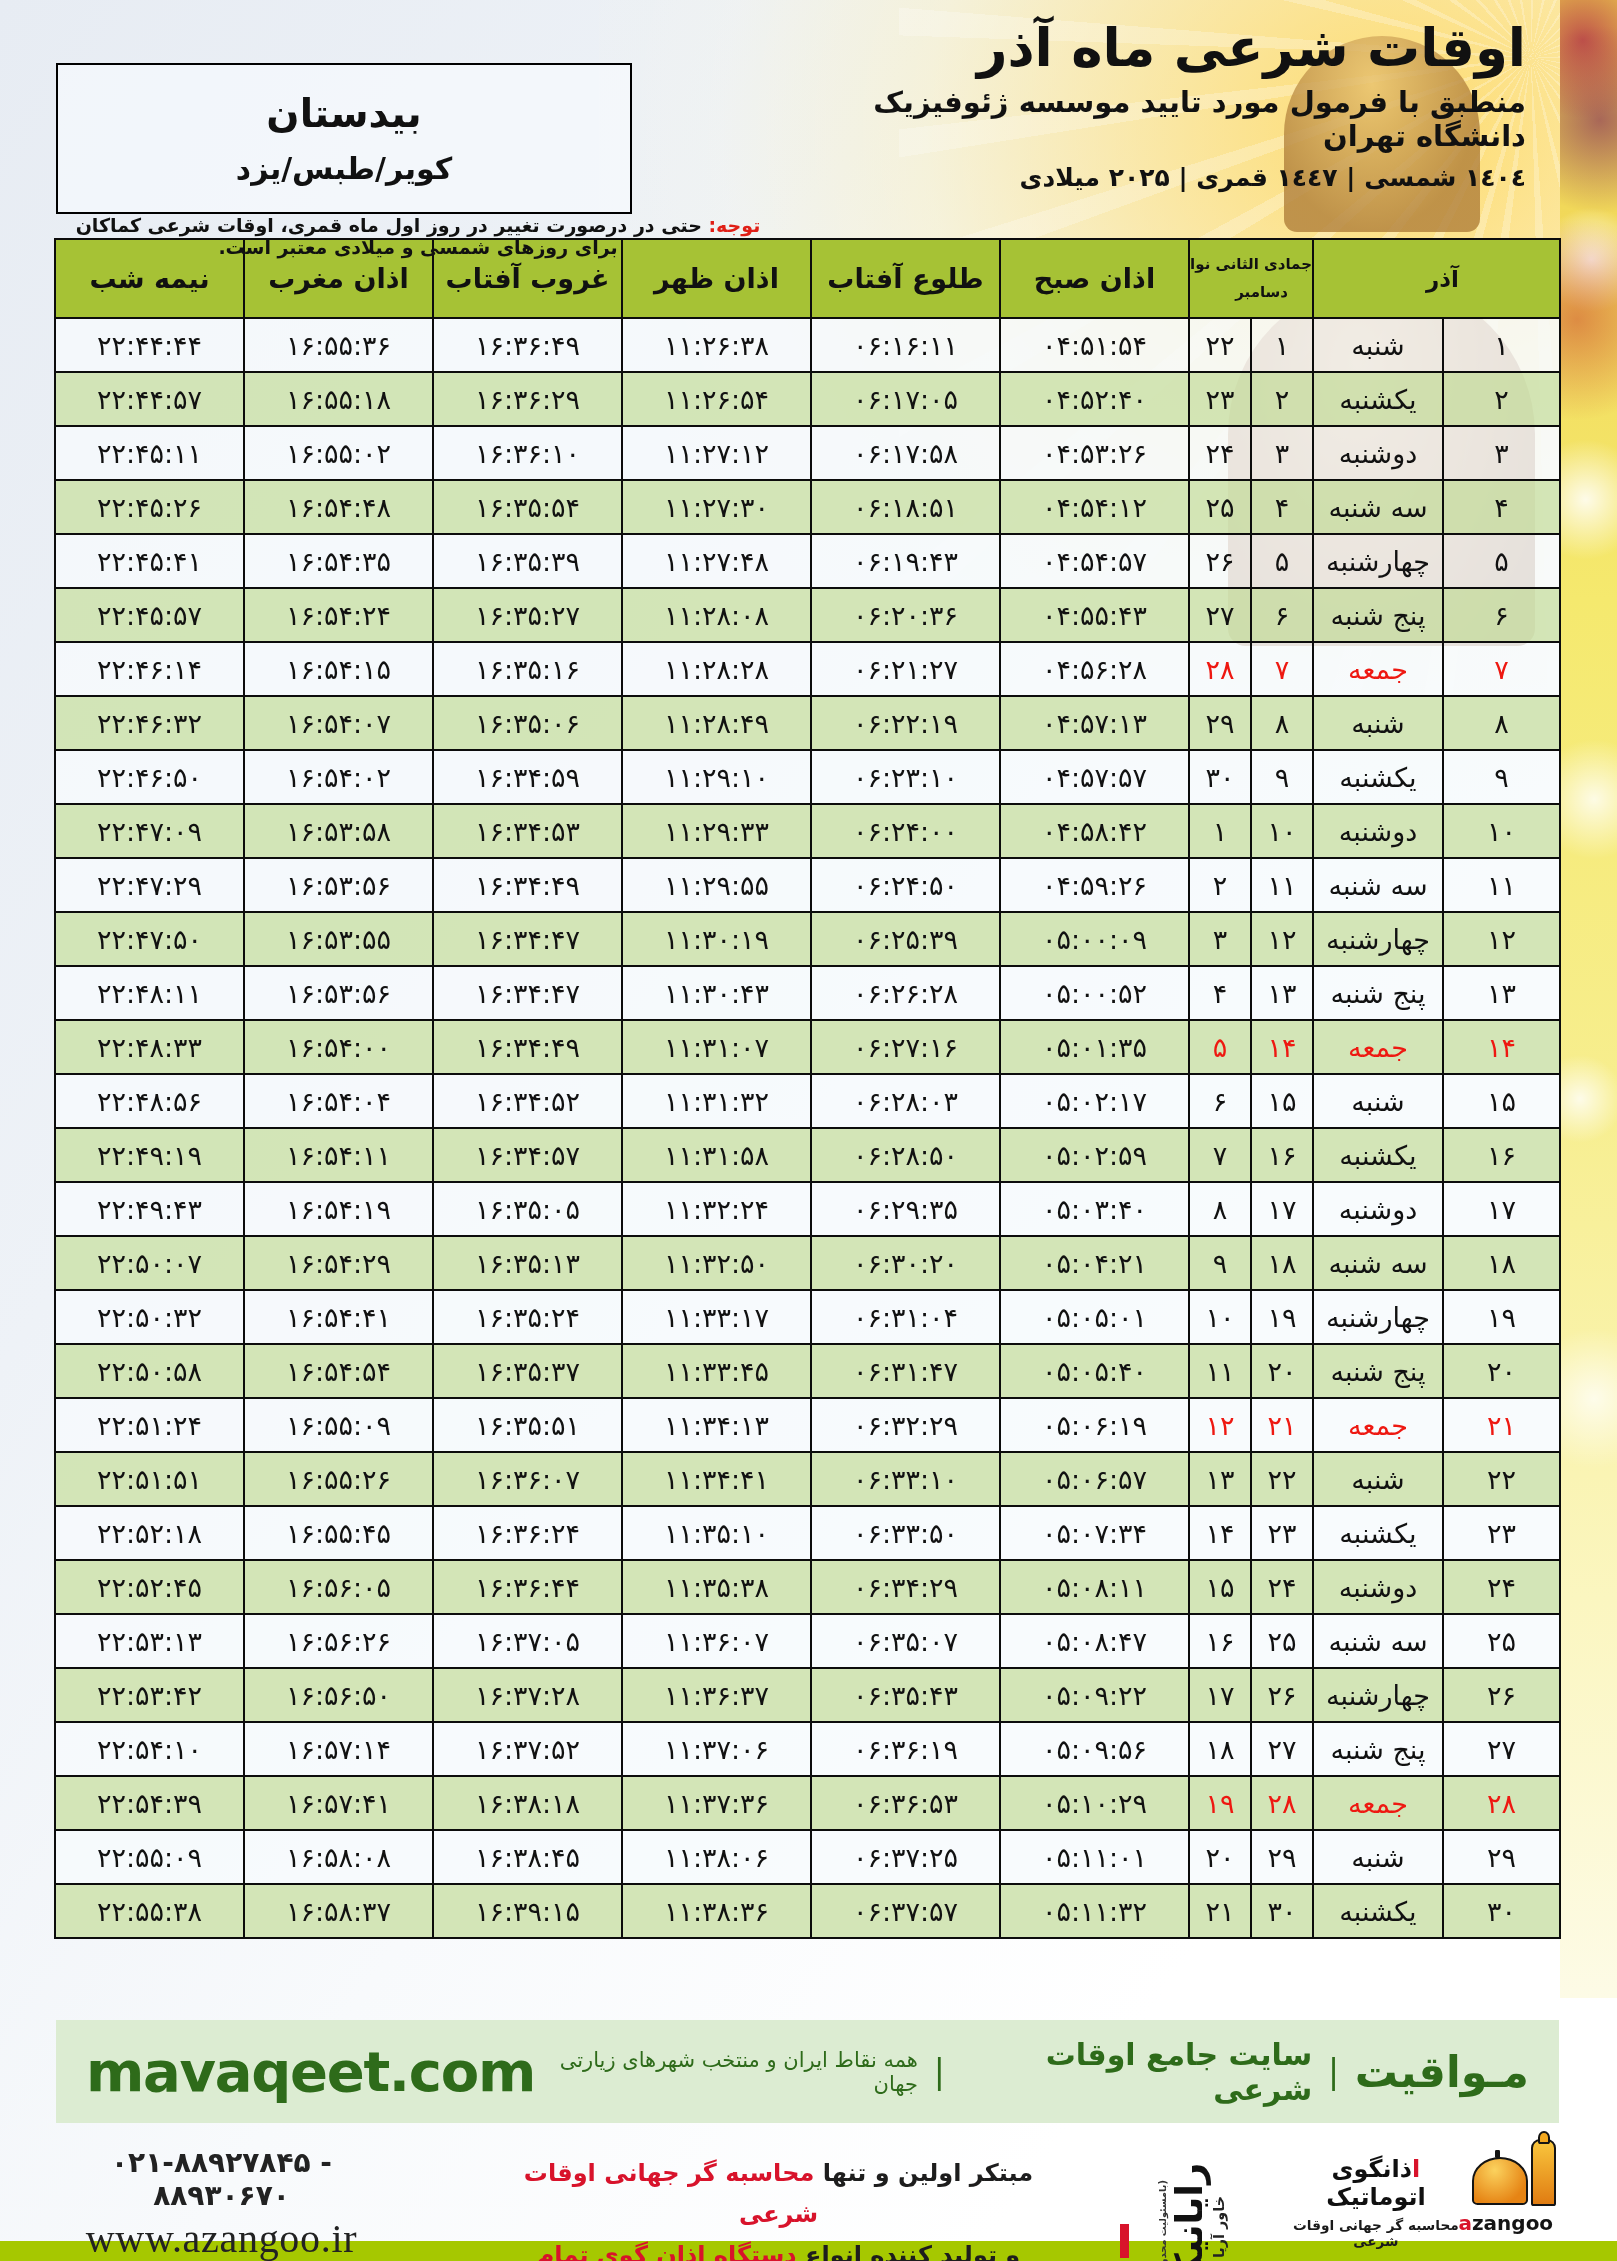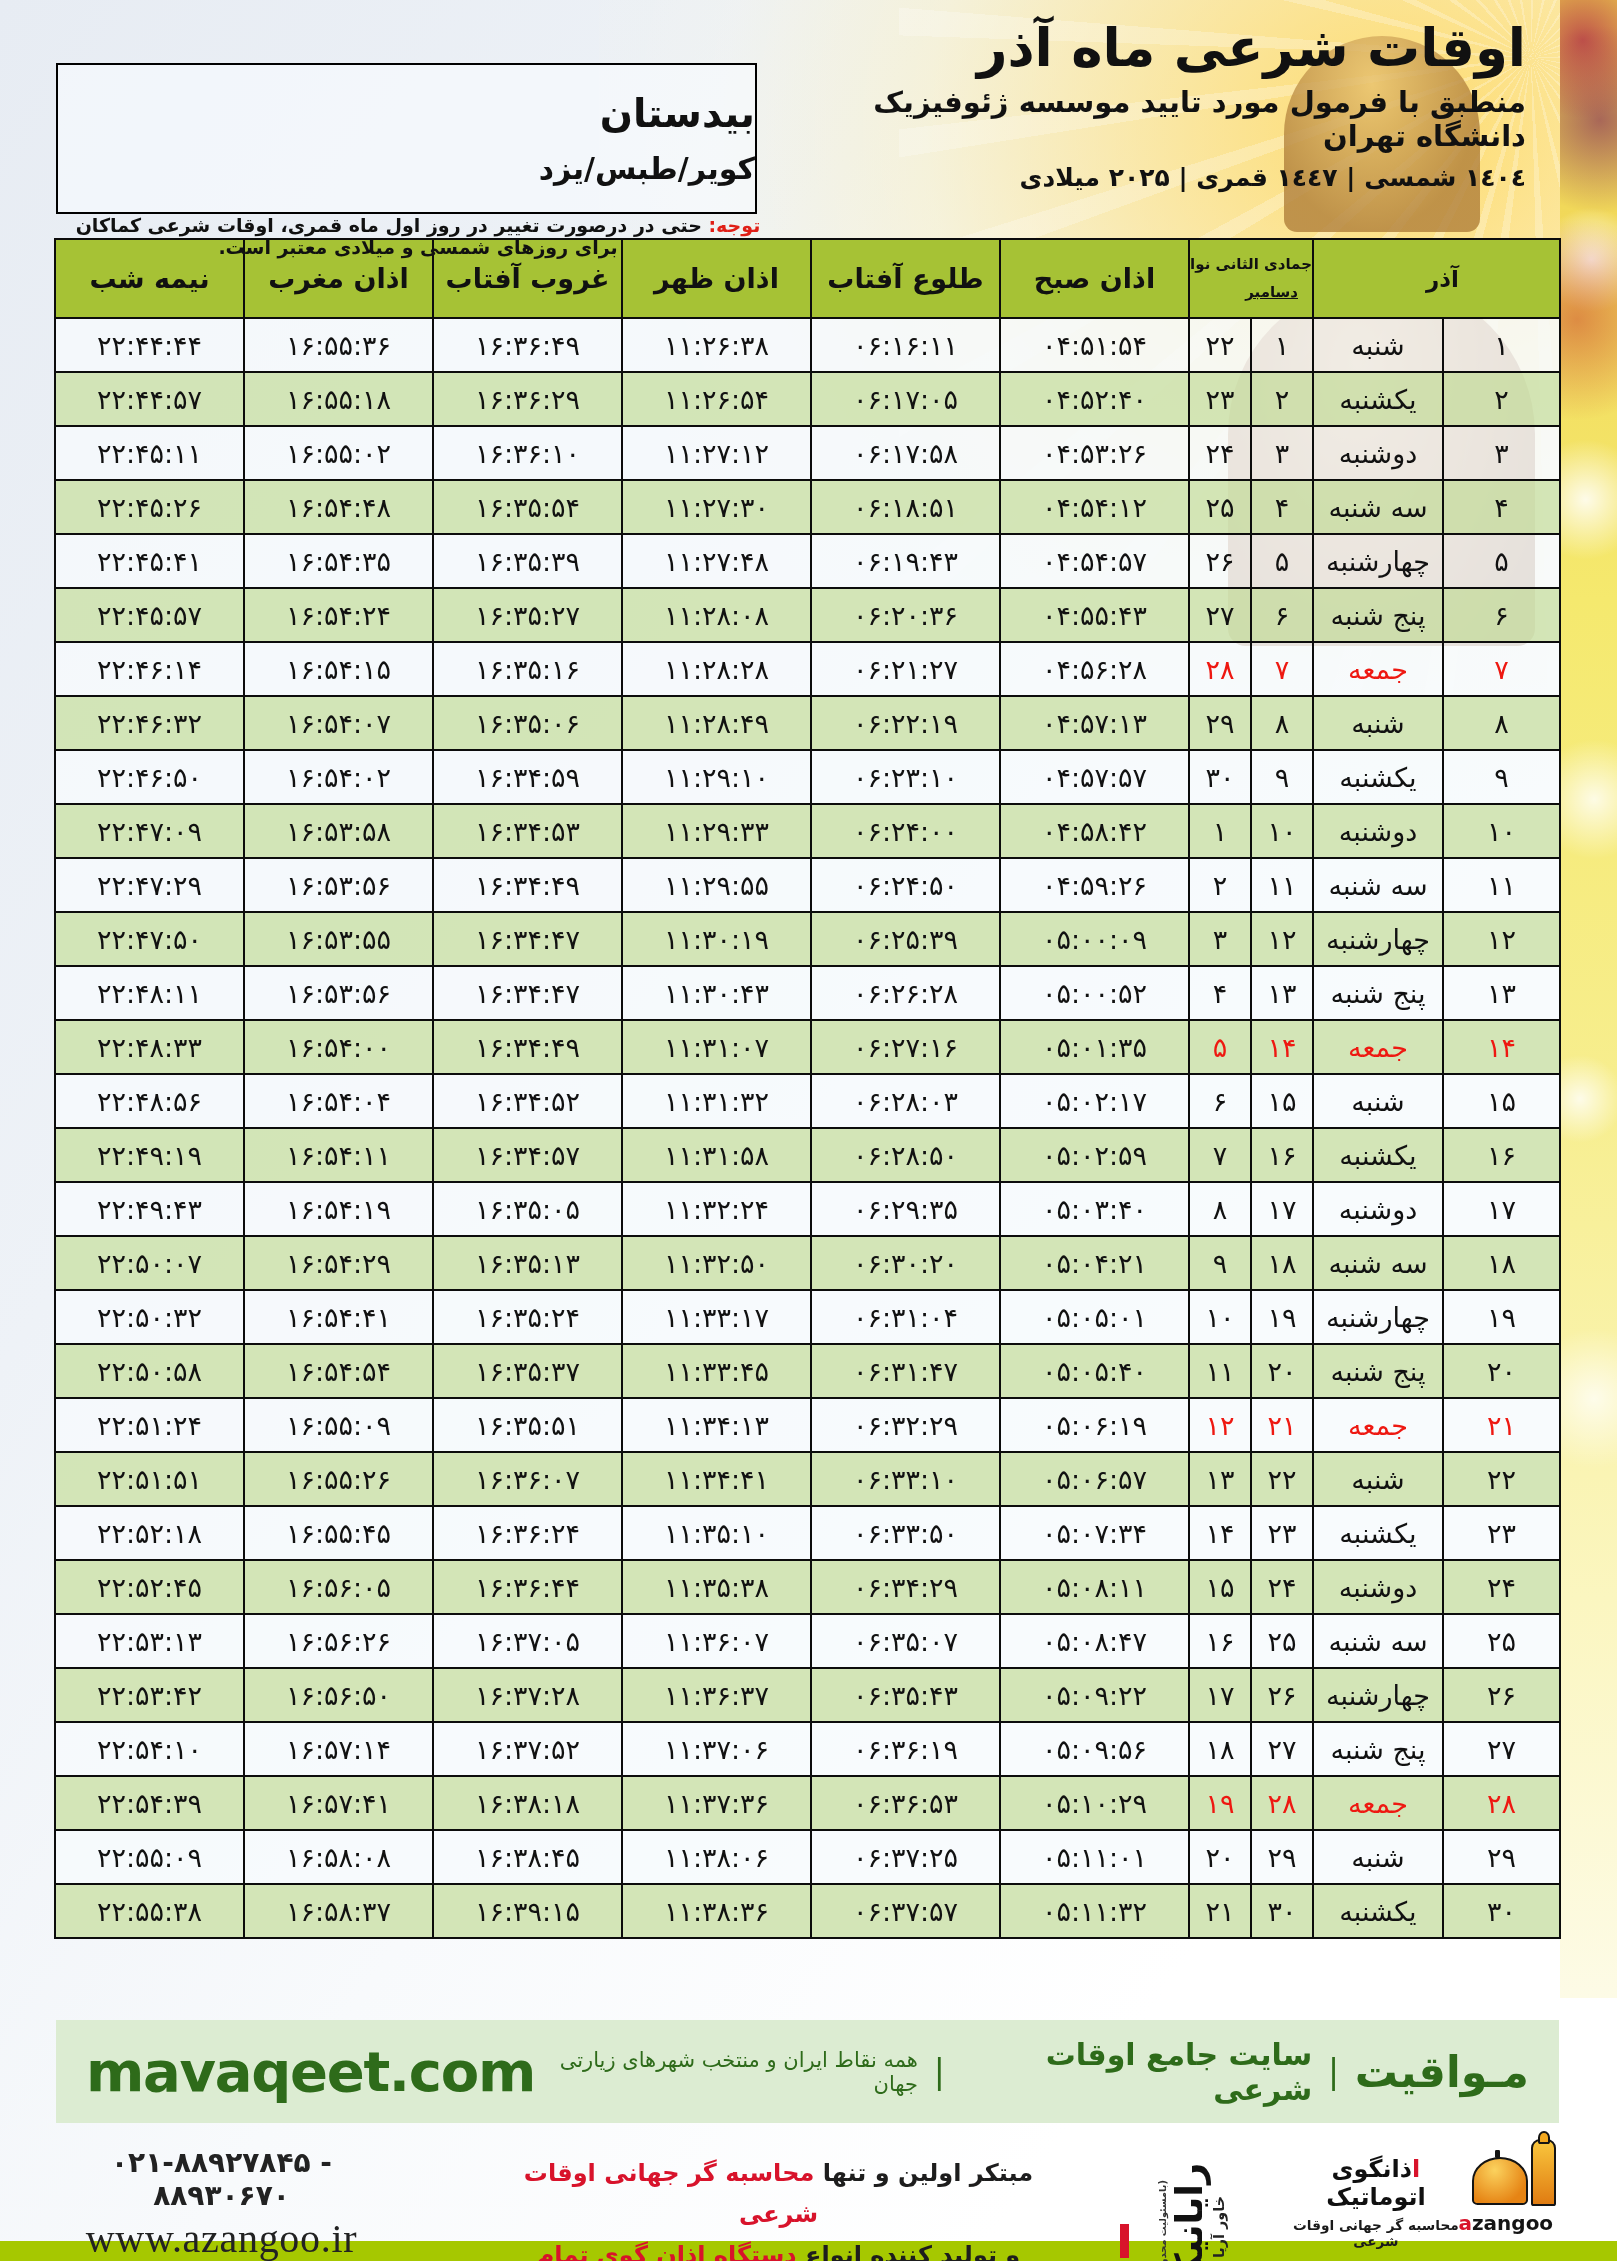--- a/index.html
+++ b/index.html
@@ -28,39 +28,39 @@
       radial-gradient(circle at 45% 25%,rgba(255,255,255,.85),transparent 4%),
       radial-gradient(circle at 60% 40%,rgba(255,255,255,.8),transparent 5%),
       radial-gradient(circle at 35% 55%,rgba(255,255,255,.8),transparent 4%),
       radial-gradient(circle at 60% 70%,rgba(255,255,255,.75),transparent 5%),
       linear-gradient(180deg,#efcf4e 0%,#f5e96e 30%,#f7ee8f 55%,#fbf6c0 80%,#fdfbe6 100%);}
   
   .title-wrap{position:absolute;right:91px;top:17px;width:757px;z-index:3;}
   .title{font-size:53px;font-weight:900;letter-spacing:-0.7px;}
   .subtitle{font-size:29px;font-weight:800;margin-top:6.5px;}
   .calline{font-size:25px;font-weight:600;margin-top:10.4px;}
-  .loc-box{position:absolute;left:57px;top:63px;width:701px;height:151px;z-index:3;
+  .loc-box{position:absolute;left:57px;top:63px;width:576px;height:151px;z-index:3;
     border:2.6px solid #000;background:rgba(248,251,255,.6);
-    display:flex;flex-direction:column;justify-content:center;gap:15px;box-sizing:border-box;}
+    display:flex;flex-direction:column;align-items:center;justify-content:center;gap:15px;box-sizing:border-box;}
   .loc-city{font-size:39px;font-weight:900;}
   .loc-region{font-size:30px;font-weight:600;}
   .loc-coords{font-size:19.6px;font-weight:800;margin-top:3.9px;}
   .note{position:absolute;left:57px;top:214px;width:724px;z-index:3;
     font-size:19px;font-weight:700;text-align:center;}
   .note .red{color:#e01f16;}
   
   table.times{position:absolute;left:55px;top:238px;width:1507px;z-index:2;
     border-collapse:collapse;table-layout:fixed;direction:rtl;}
   .times th,.times td{border:2px solid #0c0c0c;text-align:center;vertical-align:middle;
     padding:0;white-space:nowrap;overflow:hidden;}
   .times thead th{background:#a6c235;height:77px;font-size:27px;font-weight:800;}
   .times th.month{font-size:23px;padding-left:12px;}
   .times th.dual{font-size:15px;font-weight:700;line-height:1.3;}
   .times th.dual .l1{text-align:center;}
-  .times th.dual .l2{text-align:right;padding-right:14px;margin-top:9px;text-decoration:underline;}
+  .times th.dual .l2{text-align:right;padding-right:24px;margin-top:9px;}
   .times tbody td{height:52px;font-size:27px;font-weight:500;}
   tr.odd td{background:rgba(247,250,252,.82);}
   tr.even td{background:rgba(208,227,178,.94);}
   td.day{font-size:31px;font-weight:800;}
   td.wd{font-size:19px;font-weight:600;}
   td.lun,td.greg{font-size:28px;font-weight:700;}
   tr.friday td.day,tr.friday td.wd,tr.friday td.lun,tr.friday td.greg{color:#ee1811;}
   
   .fbar{position:absolute;left:57px;top:2020px;width:1503px;height:103px;background:#dcecd2;
     display:flex;align-items:center;justify-content:space-between;direction:rtl;

